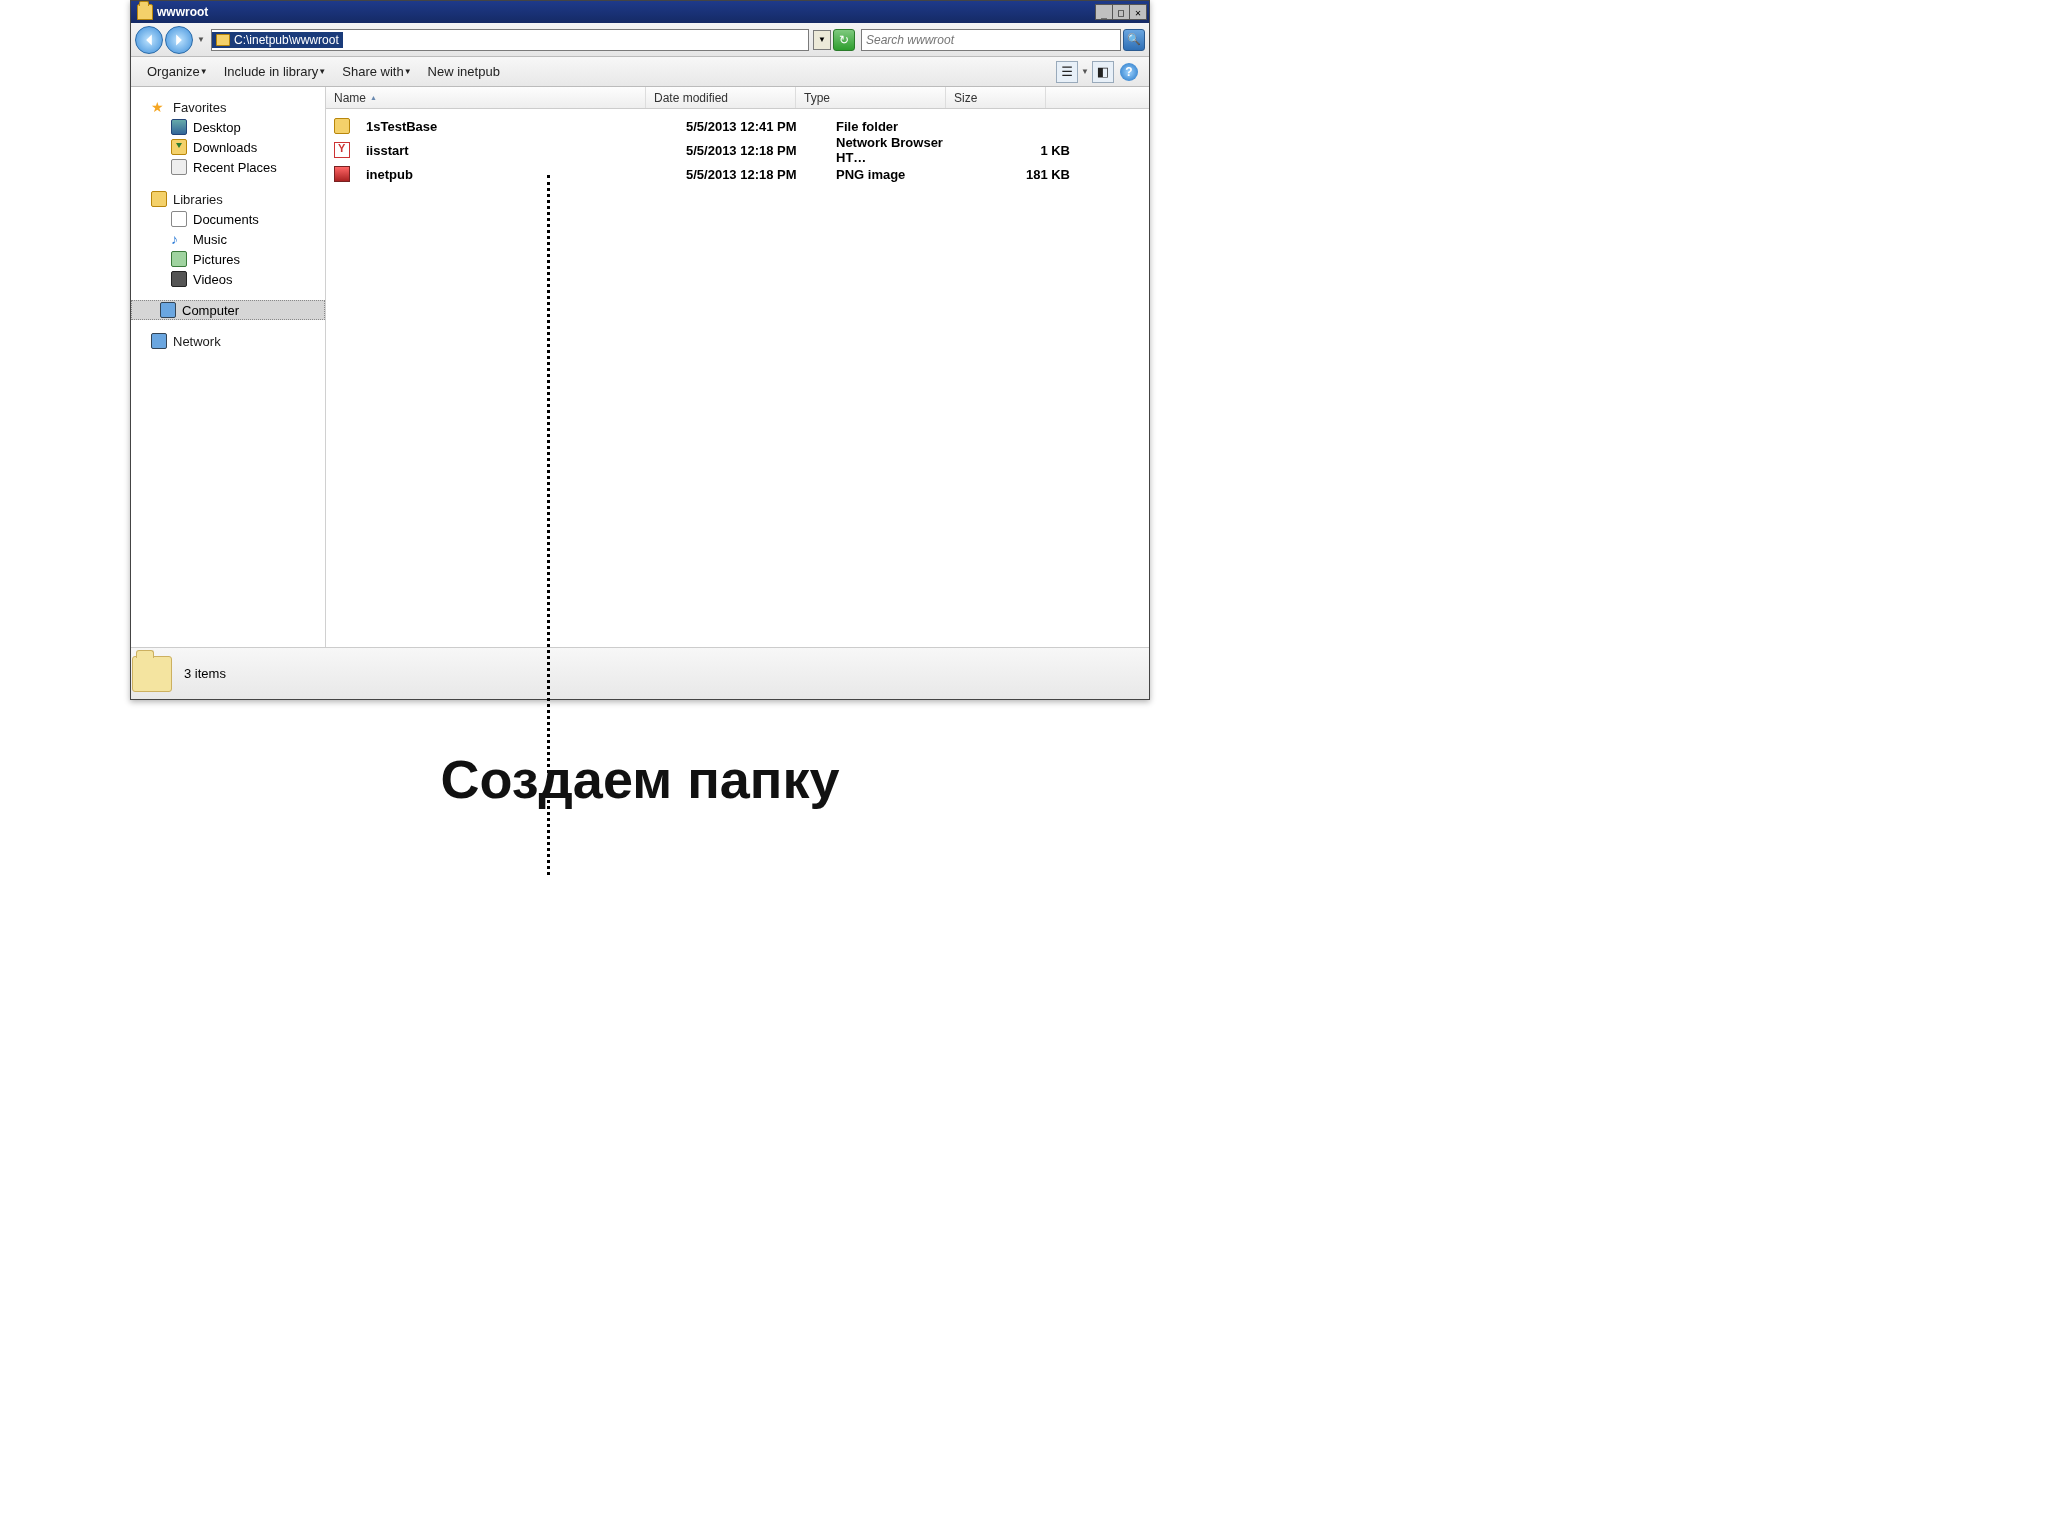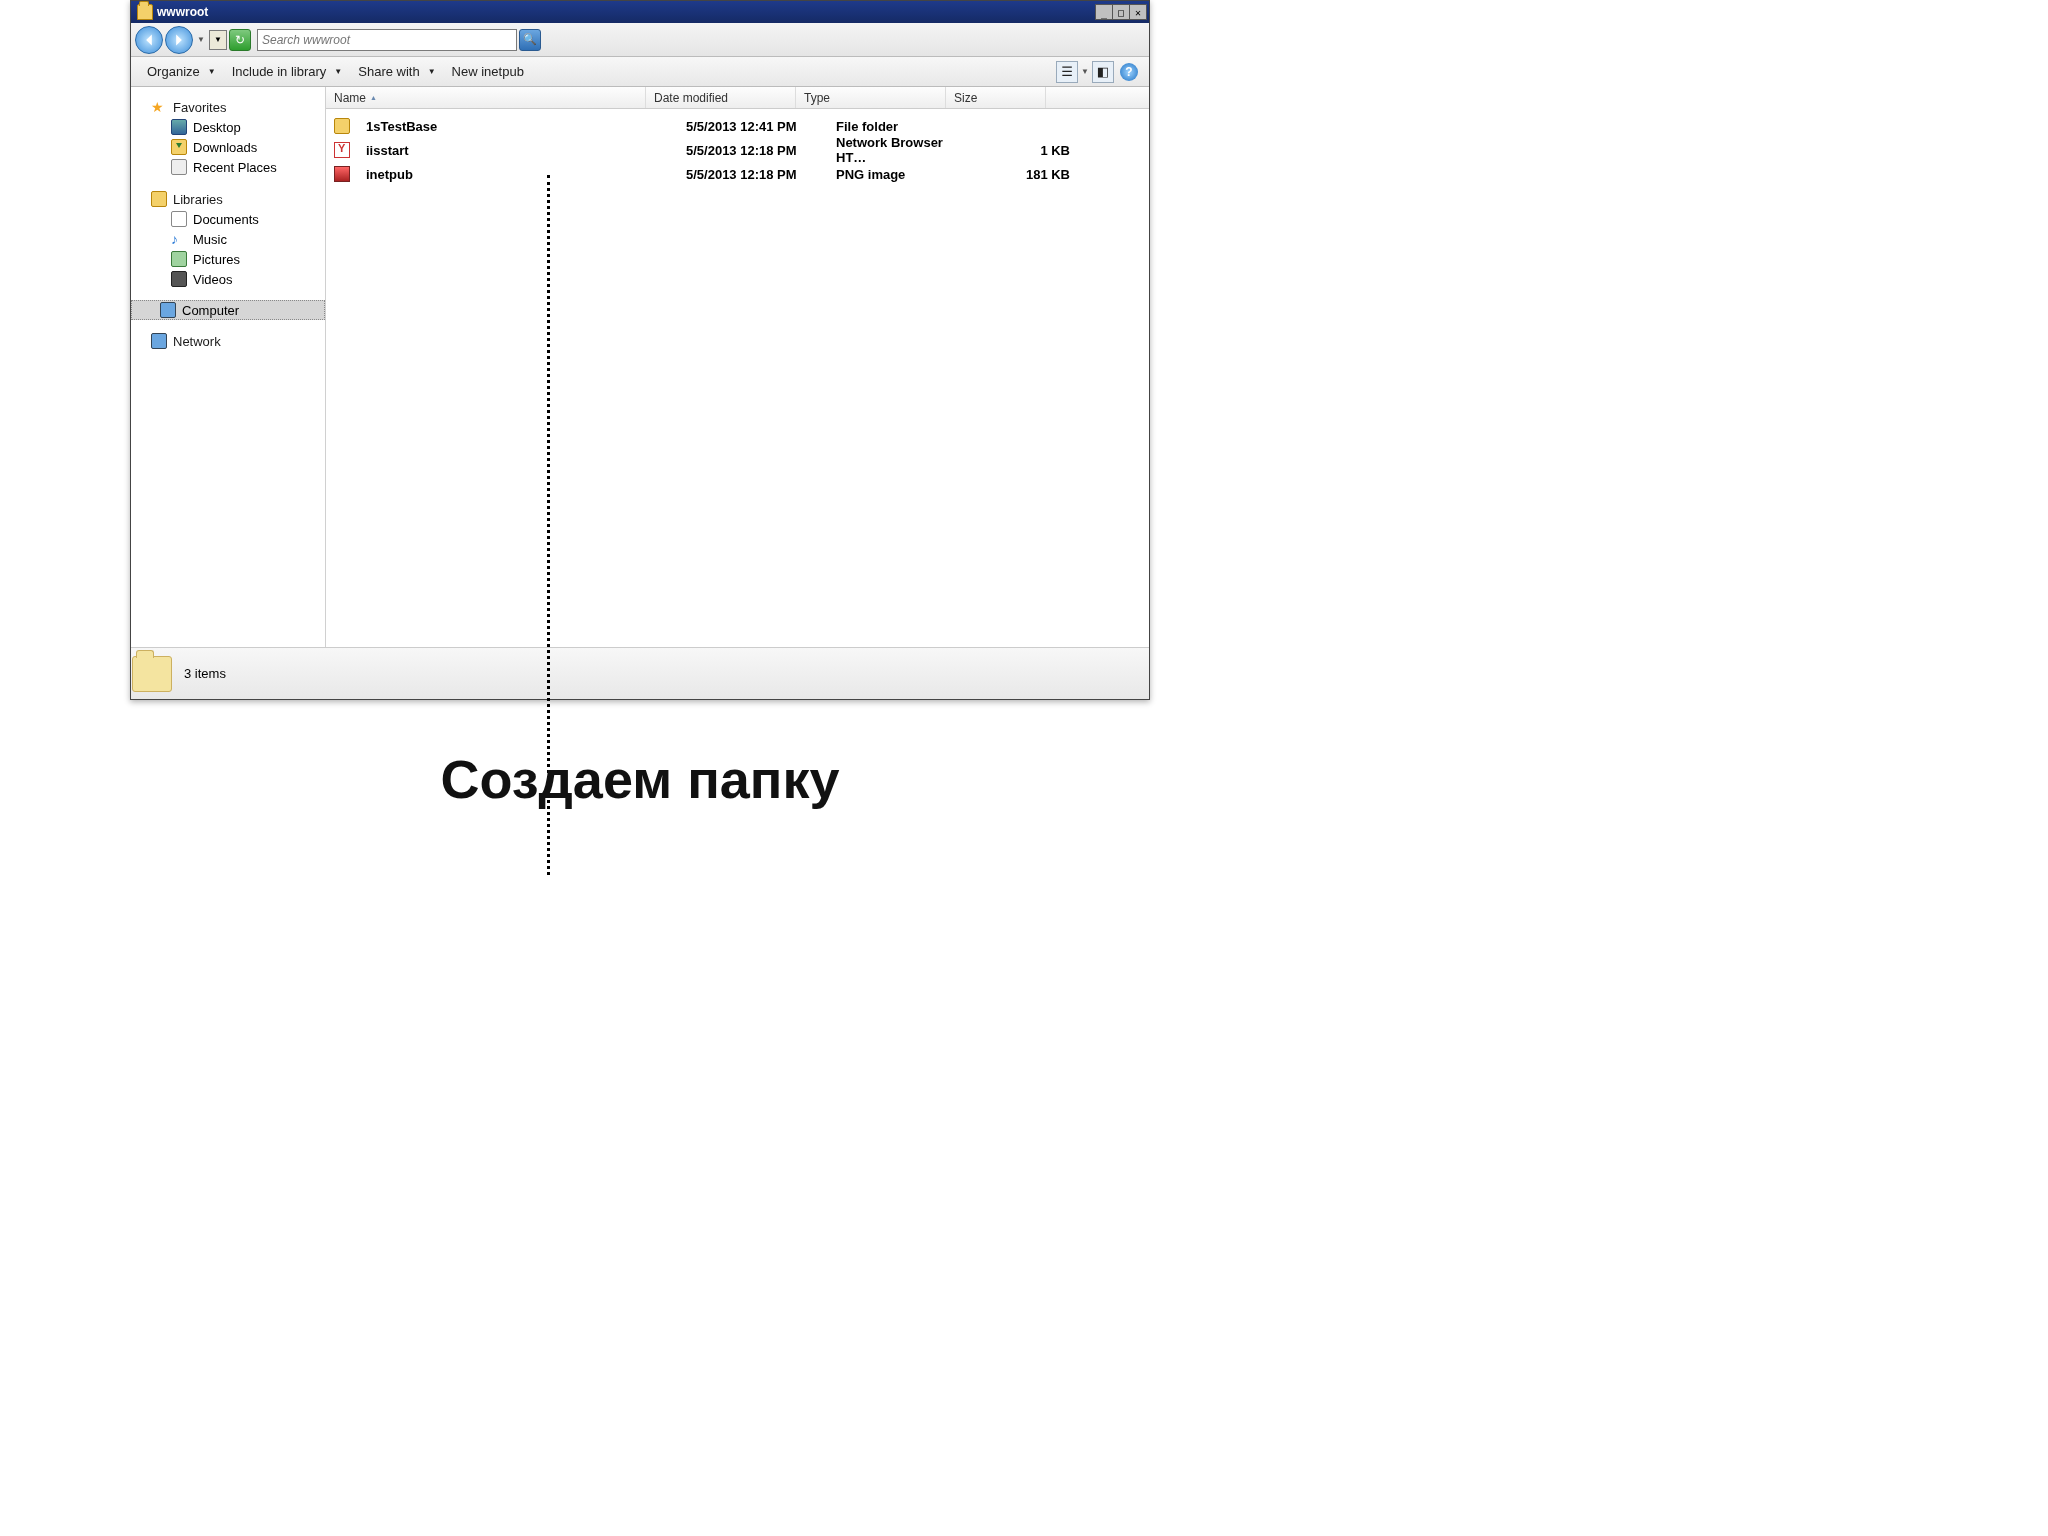--- a/index.html
+++ b/index.html
@@ -27,21 +27,21 @@
   .address .sel { background:#1a3b7a; color:#fff; padding:1px 4px; font-size:12px; display:flex; align-items:center; gap:4px; }
   .address .sel .mini-folder{ width:14px; height:12px; background:#f4d16a; border:1px solid #b8860b; border-radius:1px;}
   .addr-drop { width:18px; height:20px; border-left:0; background:#ece9d8; border:1px solid #7a7a7a; display:flex;align-items:center;justify-content:center;font-size:8px; cursor:pointer;}
   .refresh { width:22px; height:22px; background:linear-gradient(#7ec97e,#2e9e2e); border:1px solid #2a7a2a; border-radius:3px; display:flex;align-items:center;justify-content:center;color:#fff;font-size:12px; cursor:pointer;}
   .searchbox { width:260px; height:22px; border:1px solid #7a7a7a; background:#fff; display:flex; align-items:center; margin-left:4px; }
   .searchbox input { border:none; outline:none; width:100%; font-size:12px; padding:0 4px; color:#666; font-style:italic;}
   .searchbtn { width:22px;height:22px;background:linear-gradient(#6aa6e0,#2f6fb5);border:1px solid #2a5a90;border-radius:3px;display:flex;align-items:center;justify-content:center;color:#fff;font-size:11px;cursor:pointer;}
 
   
   .toolbar { height:30px; background:linear-gradient(#f7f7f7,#e8e8e8); border-bottom:1px solid #bbb; display:flex; align-items:center; padding:0 8px; font-size:13px; color:#222; }
-  .toolbar .tb { padding:4px 8px; display:flex; align-items:center; gap:8px; cursor:pointer;}
+  .toolbar .tb { padding:4px 8px; display:flex; align-items:center; gap:0; cursor:pointer;}
   .toolbar .arrow { font-size:8px; }
   .toolbar .spacer { flex:1; }
   .toolbar .icobtn{ width:22px;height:22px;margin:0 3px;display:flex;align-items:center;justify-content:center;cursor:pointer;}
   .toolbar .viewico{ border:1px solid #9ab; background:#e8f0f8;}
   .toolbar .helpico{ width:18px;height:18px;border-radius:50%;background:radial-gradient(#9fd4ff,#1b6fc2);color:#fff;font-size:12px;font-weight:bold;}
 
   
   .body { display:flex; height:560px; background:#fff; }
   .sidebar { width:195px; background:#fff; border-right:1px solid #d0d0d0; padding:6px 0; font-size:13px; overflow:hidden;}
   .sb-group { margin:4px 0 12px 0;}
@@ -106,20 +106,26 @@
           <svg viewBox="0 0 10 10">
             <path d="M7 1 L3 5 L7 9 Z"></path>
           </svg>
         </div>
       <div class="navbtn">
           <svg viewBox="0 0 10 10">
             <path d="M3 1 L7 5 L3 9 Z"></path>
           </svg>
         </div>
       <div class="navdrop">▼</div>
+      <div class="address">
+        <span class="sel">
+          <span class="mini-folder"></span>
+          <span>C:\inetpub\wwwroot</span>
+        </span>
+      </div>
       <div class="addr-drop">▼</div>
       <div class="refresh">↻</div>
       <div class="searchbox">
         <input placeholder="Search wwwroot" style="">
       </div>
       <div class="searchbtn">🔍</div>
     </div>
 
     <div class="toolbar">
       <div class="tb">

